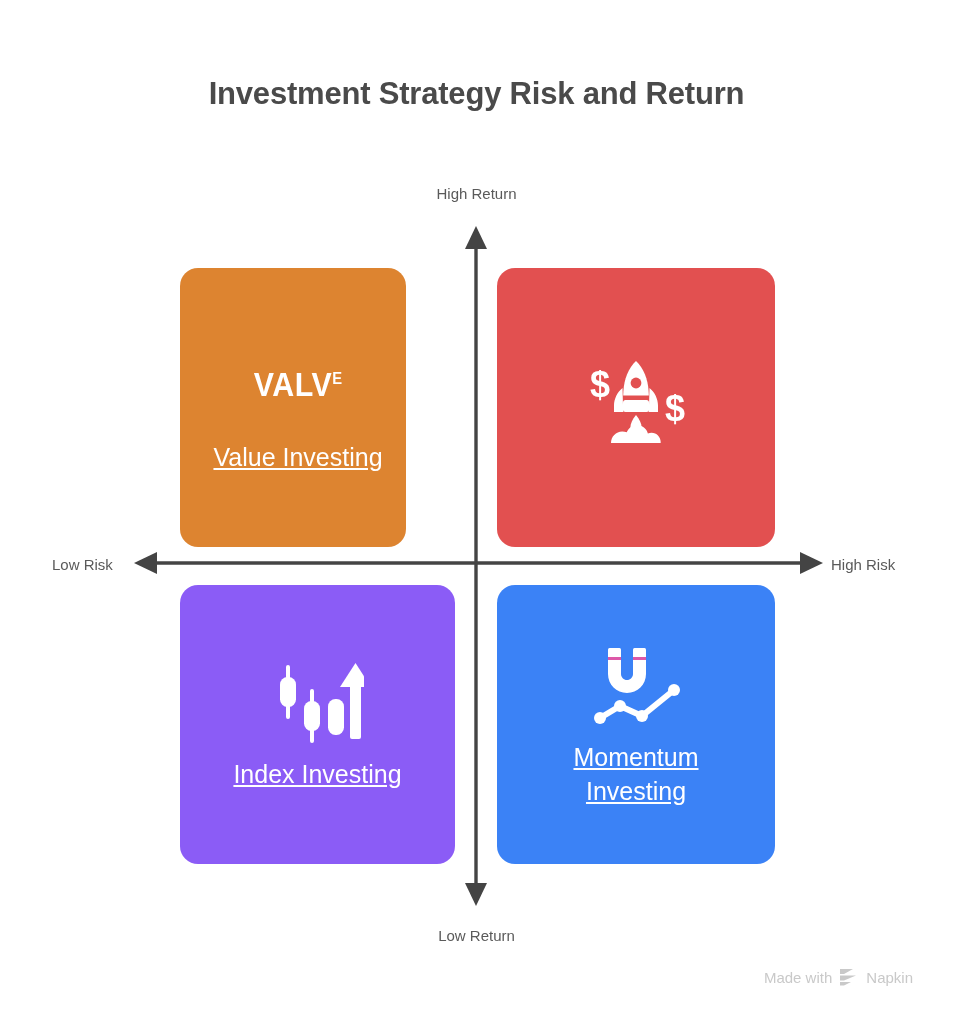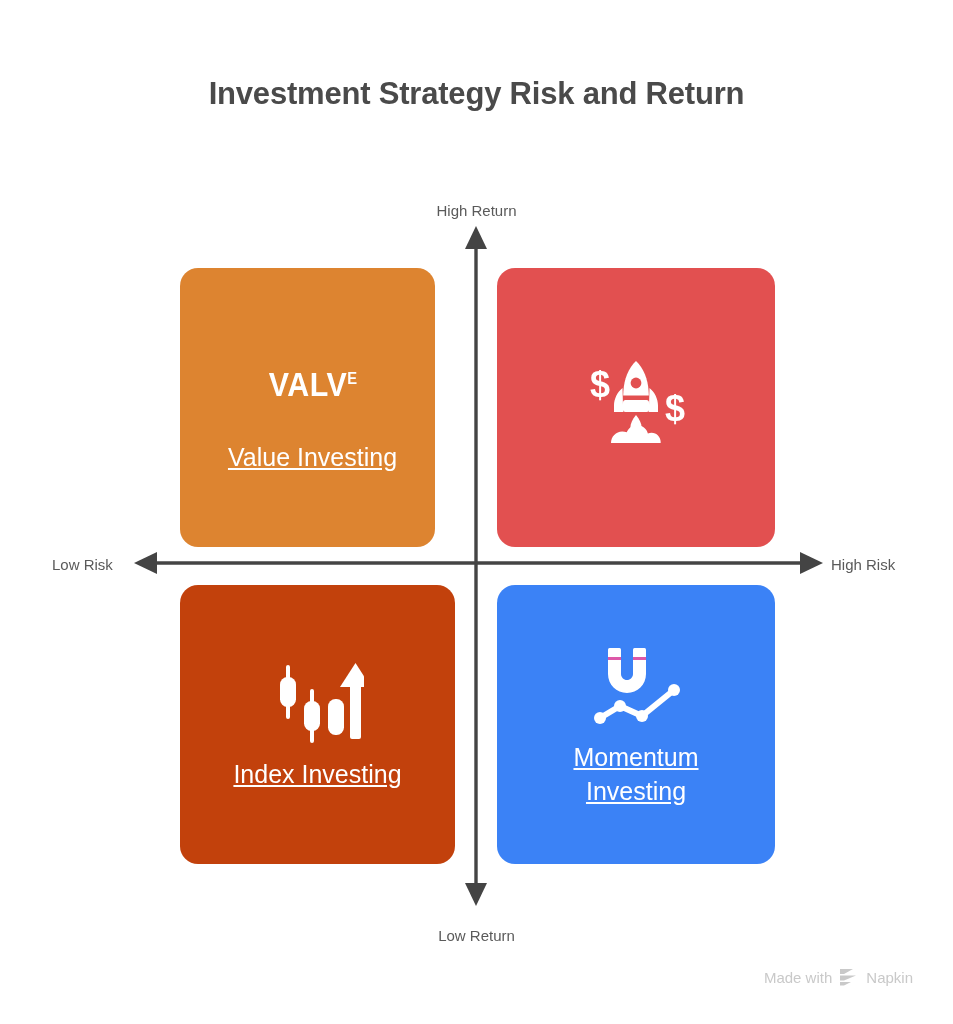--- a/index.html
+++ b/index.html
@@ -34,21 +34,21 @@
   }
 
   
   .axis-label {
     position: absolute;
     font-size: 15px;
     color: #5a5a5a;
     white-space: nowrap;
     font-family: "Liberation Sans", sans-serif;
   }
-  .axis-label-top    { top: 202px; left: 0; width: 953px; text-align: center; }
+  .axis-label-top    { top: 185px; left: 0; width: 953px; text-align: center; }
   .axis-label-bottom { top: 927px; left: 0; width: 953px; text-align: center; }
   .axis-label-left   { top: 556px; left: 52px; }
   .axis-label-right  { top: 556px; left: 831px; }
 
   
   .axes {
     position: absolute;
     top: 0; left: 0;
     width: 953px;
     height: 1024px;
@@ -60,23 +60,23 @@
     position: absolute;
     border-radius: 18px;
     display: flex;
     flex-direction: column;
     align-items: center;
     justify-content: center;
     color: #ffffff;
     padding: 10px;
   }
 
-  .q-tl { left: 180px; top: 268px; width: 255px; height: 279px; background: #DD8430; padding-left: 20px; }
+  .q-tl { left: 180px; top: 268px; width: 226px; height: 279px; background: #DD8430; padding-left: 20px; }
   .q-tr { left: 497px; top: 268px; width: 278px; height: 279px; background: #E25050; }
-  .q-bl { left: 180px; top: 585px; width: 275px; height: 279px; background: #c2410c; }
+  .q-bl { left: 180px; top: 585px; width: 275px; height: 279px; background: #8b5cf6; }
   .q-br { left: 497px; top: 585px; width: 278px; height: 279px; background: #3b82f6; }
 
   .q-icon {
     height: 86px;
     display: flex;
     align-items: center;
     justify-content: center;
     margin-bottom: 12px;
   }
 

